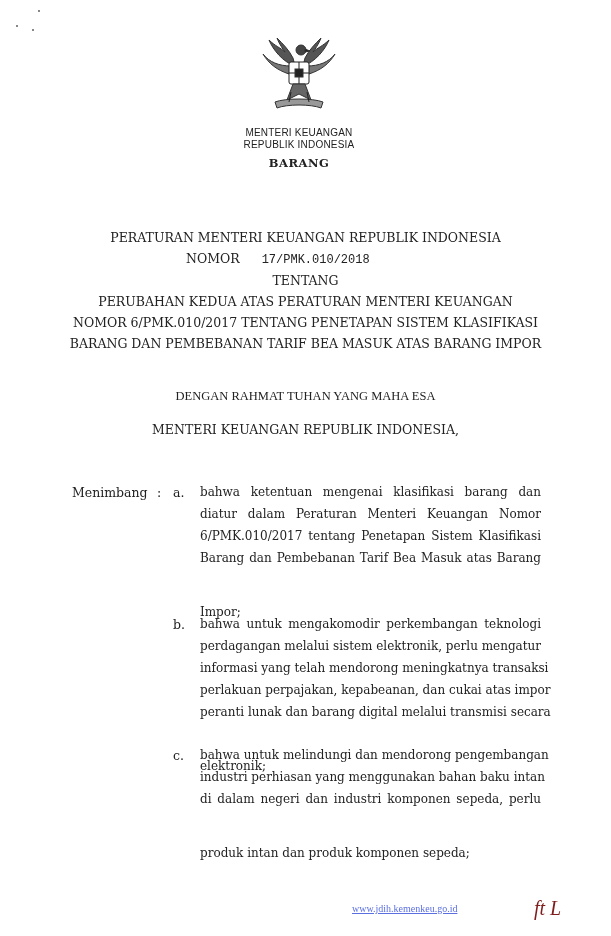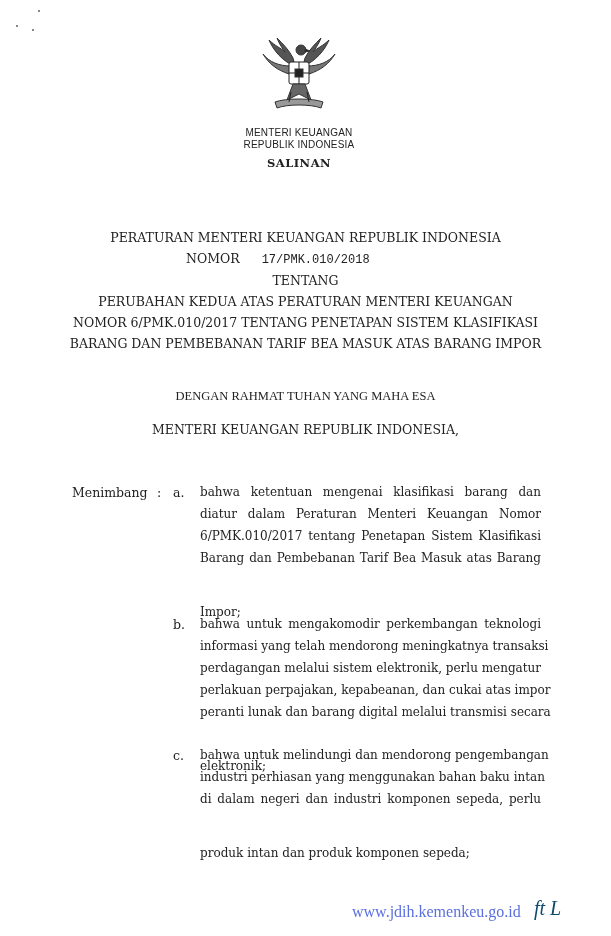--- a/index.html
+++ b/index.html
@@ -11,22 +11,22 @@
   .salinan { left:229px; width:140px; top:156px; text-align:center; font-weight:bold; font-size:11.5px; letter-spacing:0.5px; }
   .center-line { left:0; width:611px; text-align:center; font-size:12.5px; white-space:nowrap; }
   .nomor { left:186px; top:251px; font-size:12.5px; white-space:nowrap; }
   .nomor .num { font-family:"Liberation Mono", "DejaVu Sans Mono", monospace; font-size:12px; margin-left:22px; }
   .label { left:72px; top:485px; font-size:12.5px; }
   .colon { left:157px; top:485px; font-size:12.5px; }
   .item-letter { left:173px; font-size:12.5px; }
   .item-body { left:200px; width:341px; font-size:12px; line-height:22px; text-align:justify; }
   .item-body span.line { display:block; text-align:justify; text-align-last:justify; white-space:nowrap; }
   .item-body span.last { text-align-last:left;margin-top:32px; }
-  .footer-url { left:352px; top:903px; font-size:16px; color:#5a6fe0; font-family:"Liberation Serif", "DejaVu Serif", serif; }
-  .sig { left:534px; top:897px; font-size:20px; font-style:italic; color:#0c4a6e; font-family:"Liberation Serif", serif; }
+  .footer-url { left:352px; top:903px; font-size:10px; color:#5a6fe0; font-family:"Liberation Serif", "DejaVu Serif", serif;text-decoration:underline; }
+  .sig { left:534px; top:897px; font-size:20px; font-style:italic; color:#7f1d1d; font-family:"Liberation Serif", serif; }
   .speck { width:2px; height:2px; background:#888; }
 </style>
 </head>
 <body>
 
 <div class="abs speck" style="left:38px;top:10px;"></div>
 <div class="abs speck" style="left:16px;top:25px;"></div>
 <div class="abs speck" style="left:32px;top:29px;"></div>
 
 <div class="abs emblem">
@@ -49,21 +49,21 @@
       <path d="M38 48 L32 64 L44 58 L56 64 L50 48 Z" fill="#666"></path>
 
       <path d="M20 66 C30 62 58 62 68 66 L66 72 C56 68 32 68 22 72 Z" fill="#999"></path>
       <path d="M36 56 L34 66 M52 56 L54 66" stroke="#222"></path>
     </g>
   </svg>
 </div>
 
 <div class="abs hdr-sans" style="top:127px;">MENTERI KEUANGAN</div>
 <div class="abs hdr-sans" style="top:139px;">REPUBLIK INDONESIA</div>
-<div class="abs salinan">SALINAN</div>
+<div class="abs salinan">BARANG</div>
 
 <div class="abs center-line" style="top:230px;">PERATURAN MENTERI KEUANGAN REPUBLIK INDONESIA</div>
 <div class="abs nomor">
   <span>NOMOR</span><span class="num">17/PMK.010/2018</span>
 </div>
 <div class="abs center-line" style="top:273px;">TENTANG</div>
 <div class="abs center-line" style="top:294px;">PERUBAHAN KEDUA ATAS PERATURAN MENTERI KEUANGAN</div>
 <div class="abs center-line" style="top:315px;">NOMOR 6/PMK.010/2017 TENTANG PENETAPAN SISTEM KLASIFIKASI</div>
 <div class="abs center-line" style="top:336px;">BARANG DAN PEMBEBANAN TARIF BEA MASUK ATAS BARANG IMPOR</div>
 
@@ -78,22 +78,22 @@
   <span class="line">bahwa ketentuan mengenai klasifikasi barang dan</span>
   <span class="line">diatur dalam Peraturan Menteri Keuangan Nomor</span>
   <span class="line">6/PMK.010/2017 tentang Penetapan Sistem Klasifikasi</span>
   <span class="line">Barang dan Pembebanan Tarif Bea Masuk atas Barang</span>
   <span class="line last">Impor;</span>
 </div>
 
 <div class="abs item-letter" style="top:617px;">b.</div>
 <div class="abs item-body" style="top:613px;">
   <span class="line">bahwa untuk mengakomodir perkembangan teknologi</span>
+  <span class="line">perdagangan melalui sistem elektronik, perlu mengatur</span>
   <span class="line">informasi yang telah mendorong meningkatnya transaksi</span>
-  <span class="line">perdagangan melalui sistem elektronik, perlu mengatur</span>
   <span class="line">perlakuan perpajakan, kepabeanan, dan cukai atas impor</span>
   <span class="line">peranti lunak dan barang digital melalui transmisi secara</span>
   <span class="line last">elektronik;</span>
 </div>
 
 <div class="abs item-letter" style="top:748px;">c.</div>
 <div class="abs item-body" style="top:744px;">
   <span class="line">bahwa untuk melindungi dan mendorong pengembangan</span>
   <span class="line">industri perhiasan yang menggunakan bahan baku intan</span>
   <span class="line">di dalam negeri dan industri komponen sepeda, perlu</span>

